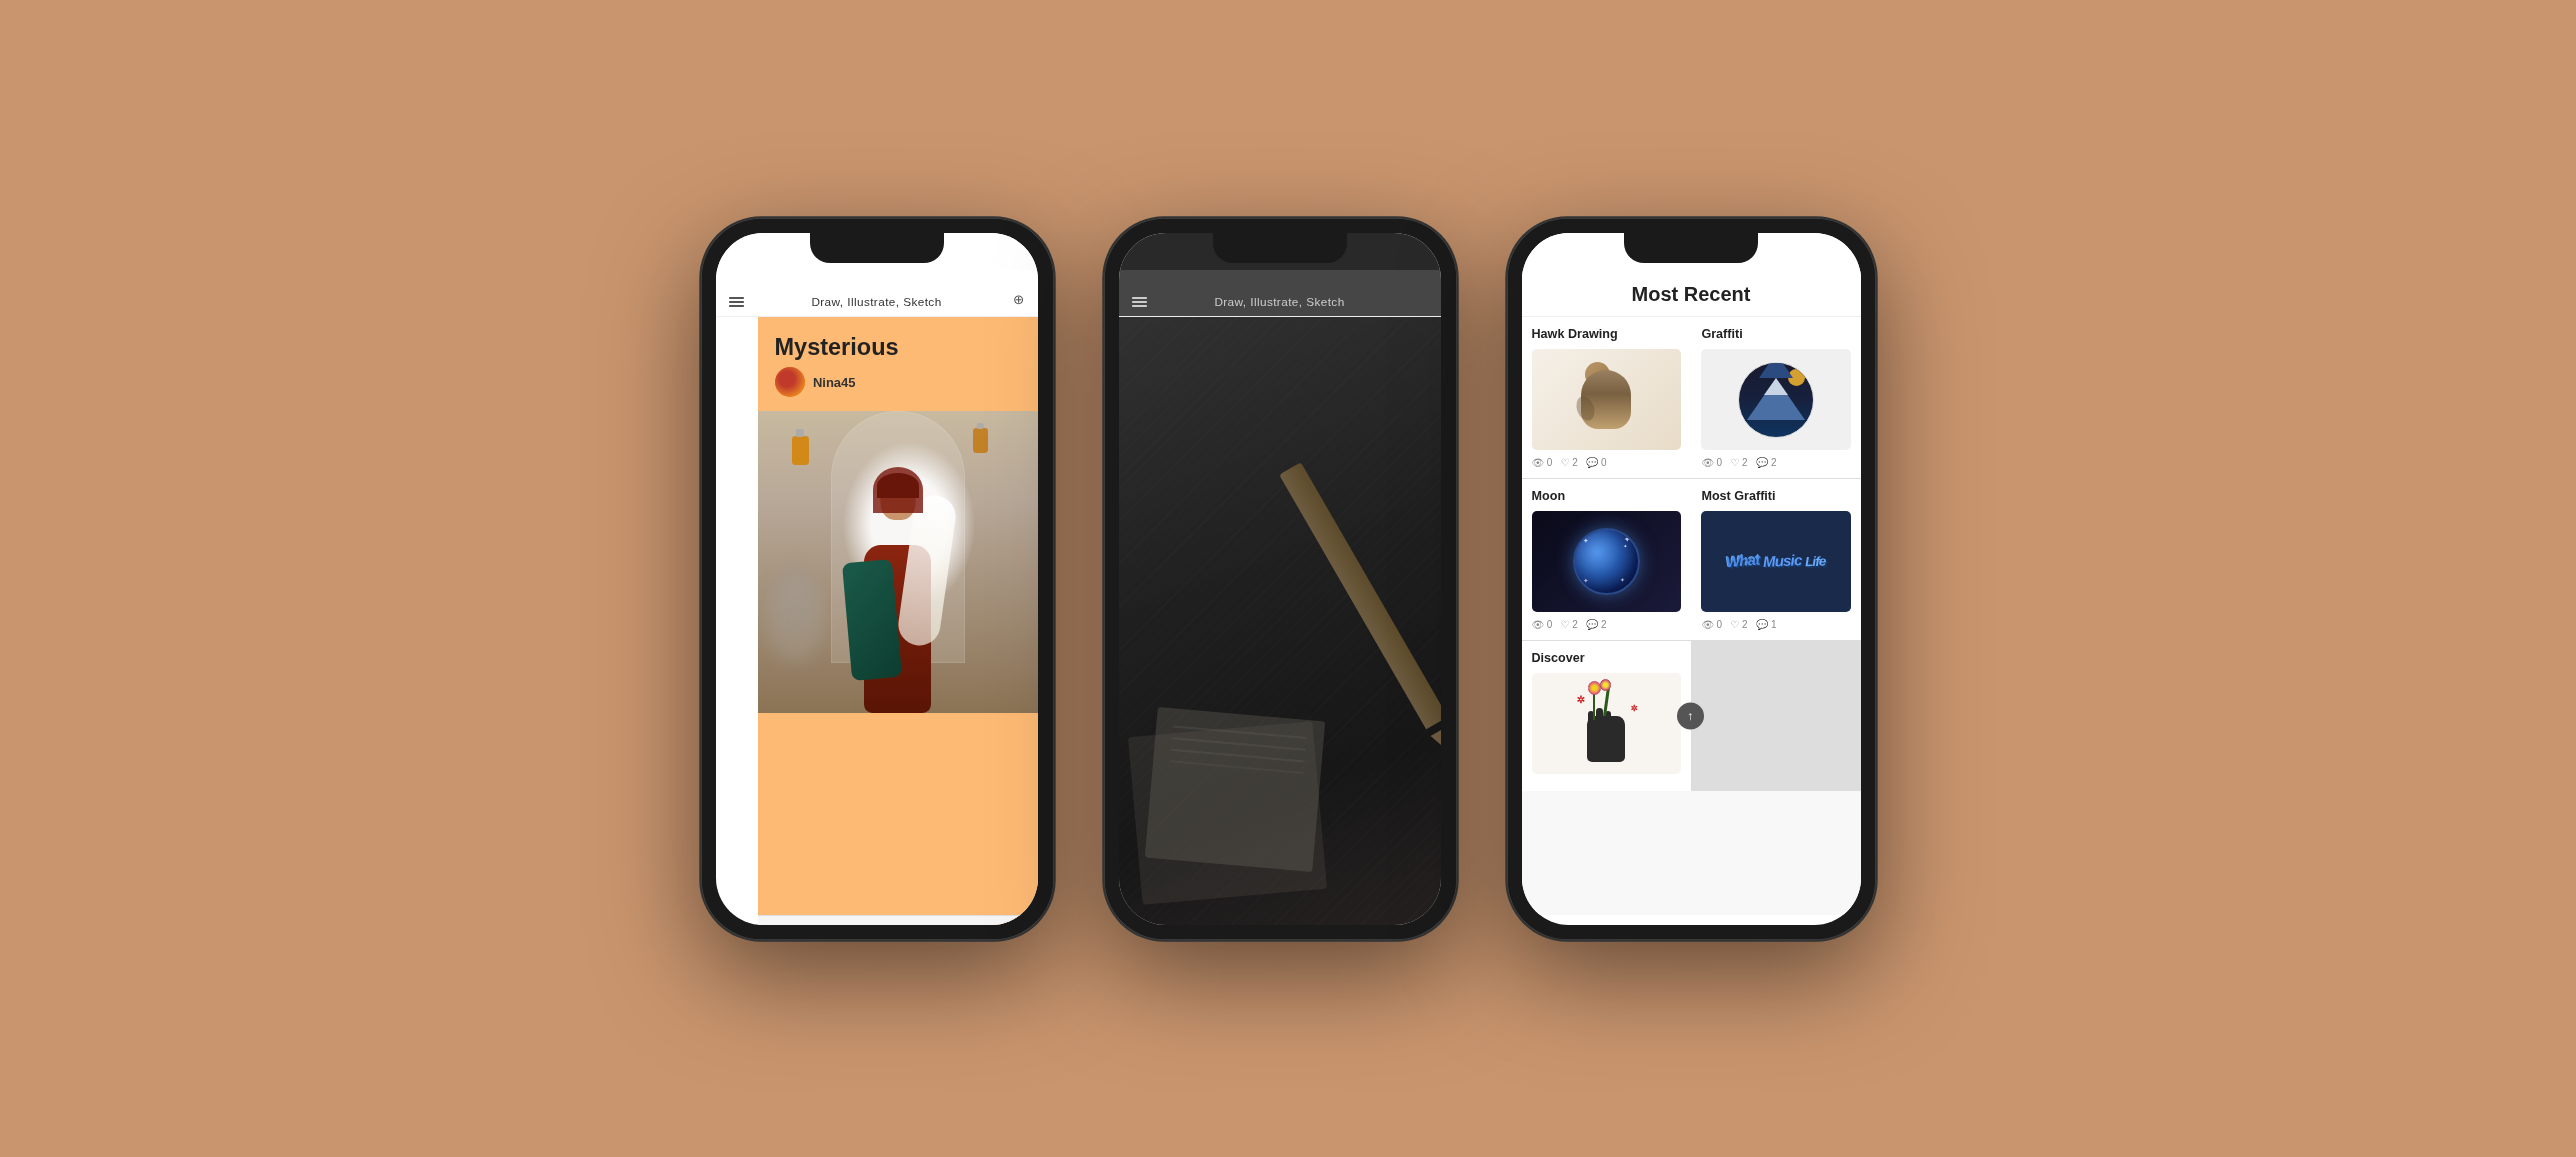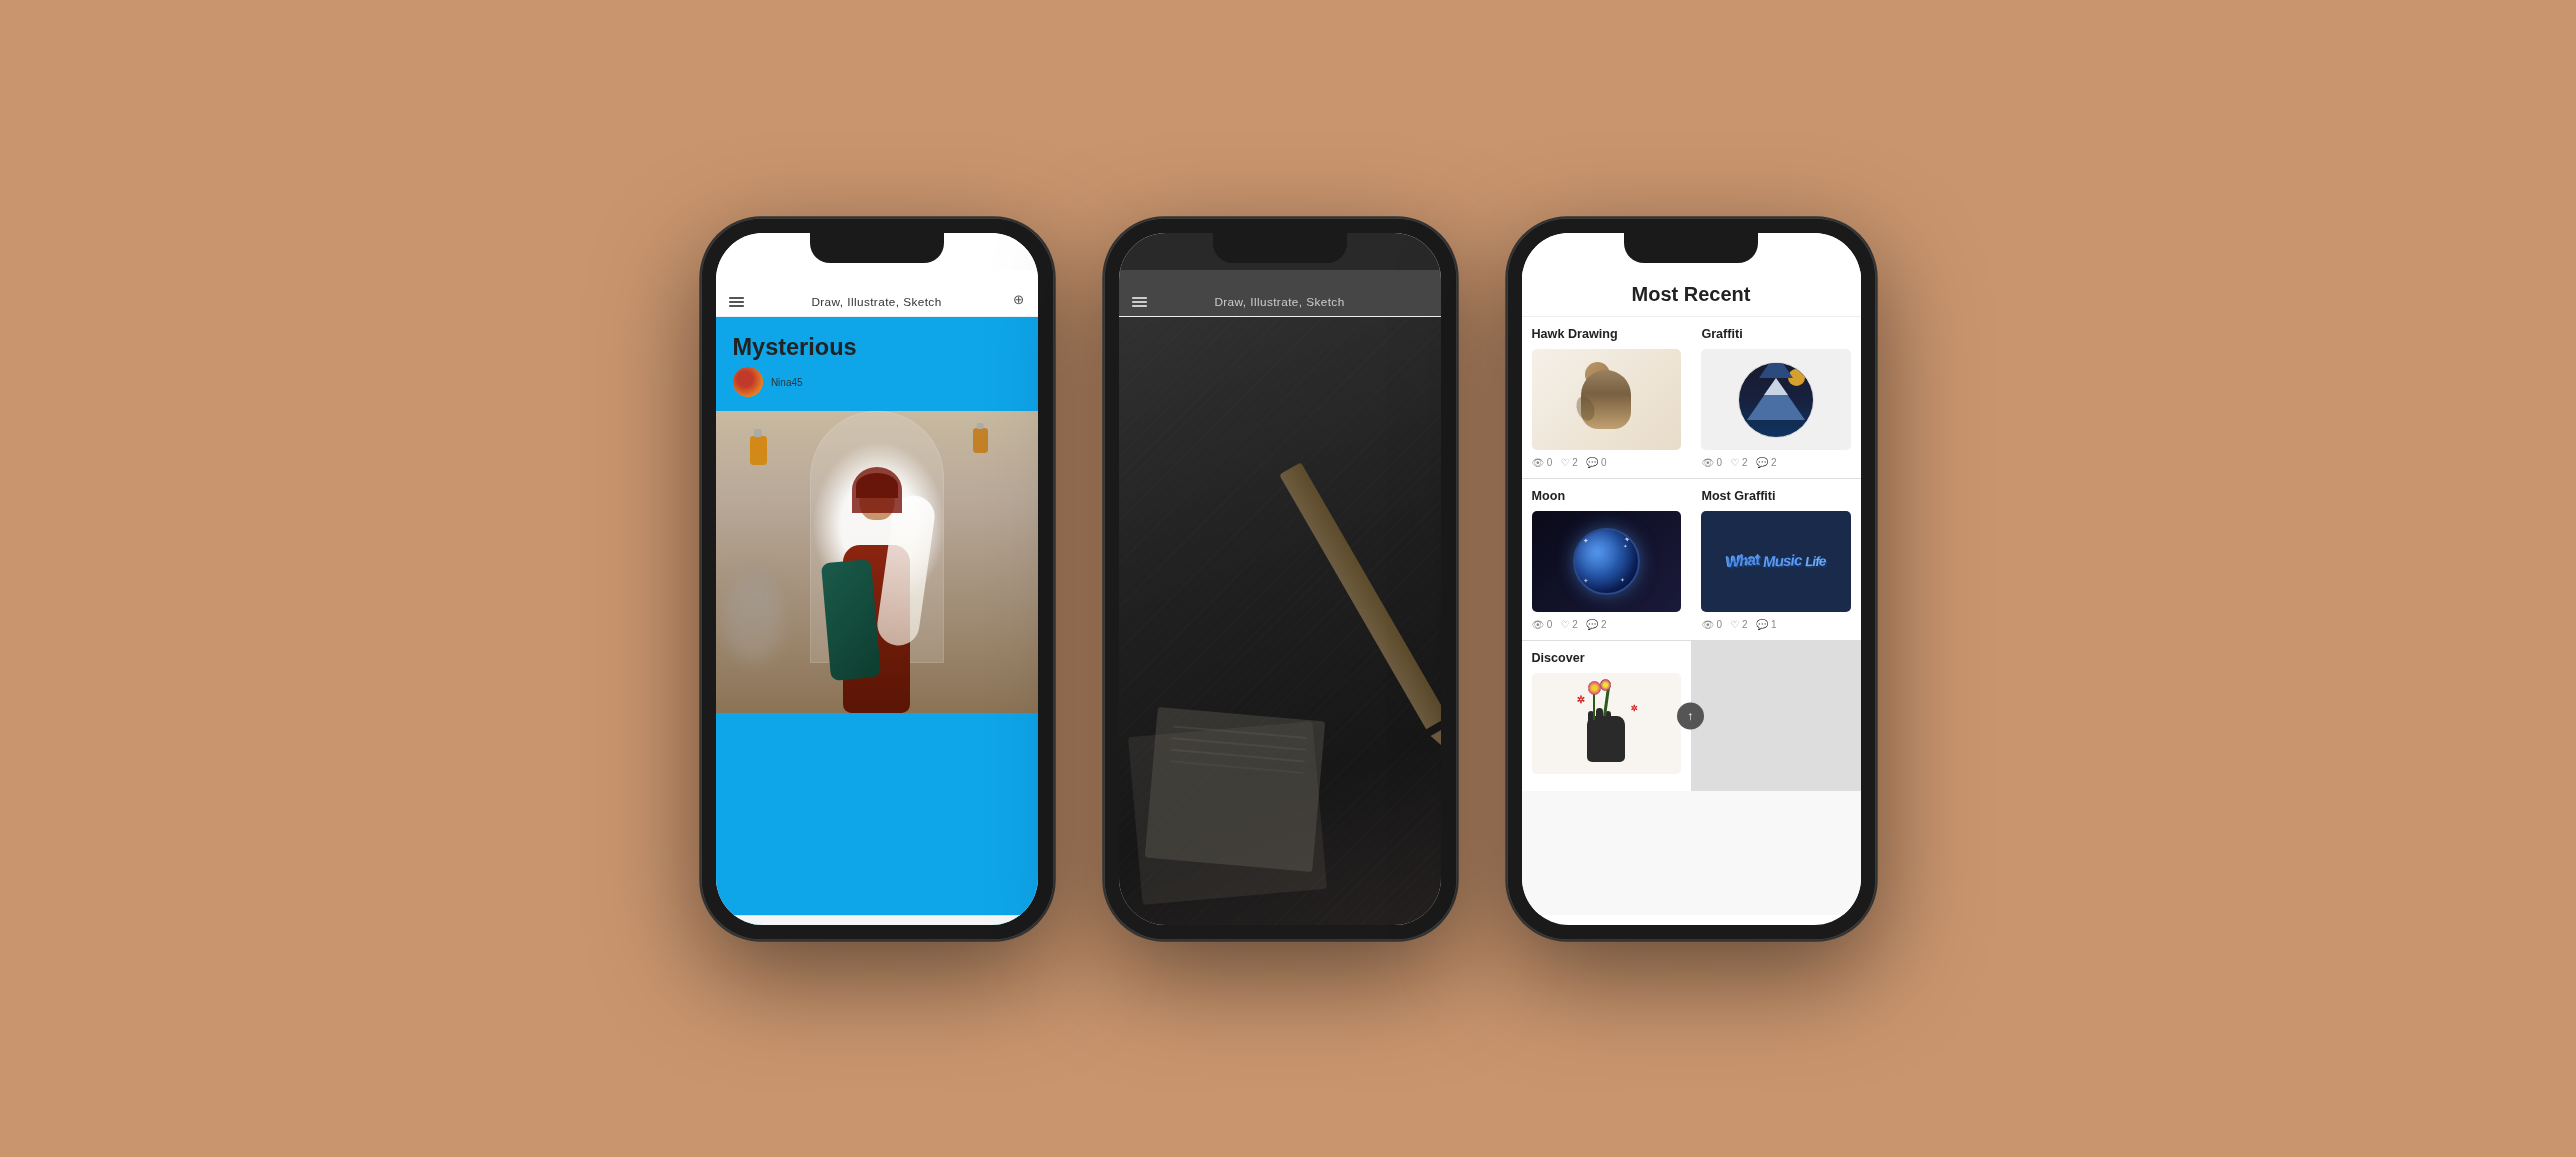--- a/index.html
+++ b/index.html
@@ -141,23 +141,24 @@
       position: absolute;
       right: 13.4px;
       bottom: 8.4px;
       font-size: 13.4px;
       color: #555;
     }
 
     
     .phone1-content {
       height: calc(100% - 47px);
-      background: #0ea5e9;
-      overflow: hidden;
-      position: relative;
+      background: #fdba74;
+      overflow: hidden;
+      position: relative;
+      margin-left: 42px;
     }
 
     .post-title {
       font-size: 23.5px;
       font-weight: 700;
       color: #222;
       padding: 17px 17px 6.7px;
     }
 
     .author-row {
@@ -181,23 +182,23 @@
     }
 
     .author-avatar-inner {
       width: 100%;
       height: 100%;
       background: radial-gradient(circle at 40% 40%, #c0392b 30%, #e67e22 70%);
       border-radius: 50%;
     }
 
     .author-name {
-      font-size: 10px;
+      font-size: 13px;
       color: #333;
-      font-weight: 400;
+      font-weight: 700;
     }
 
     .artwork-image {
       width: 100%;
       height: 302px;
       overflow: hidden;
       position: relative;
       background: #f5f0e8;
     }
 

